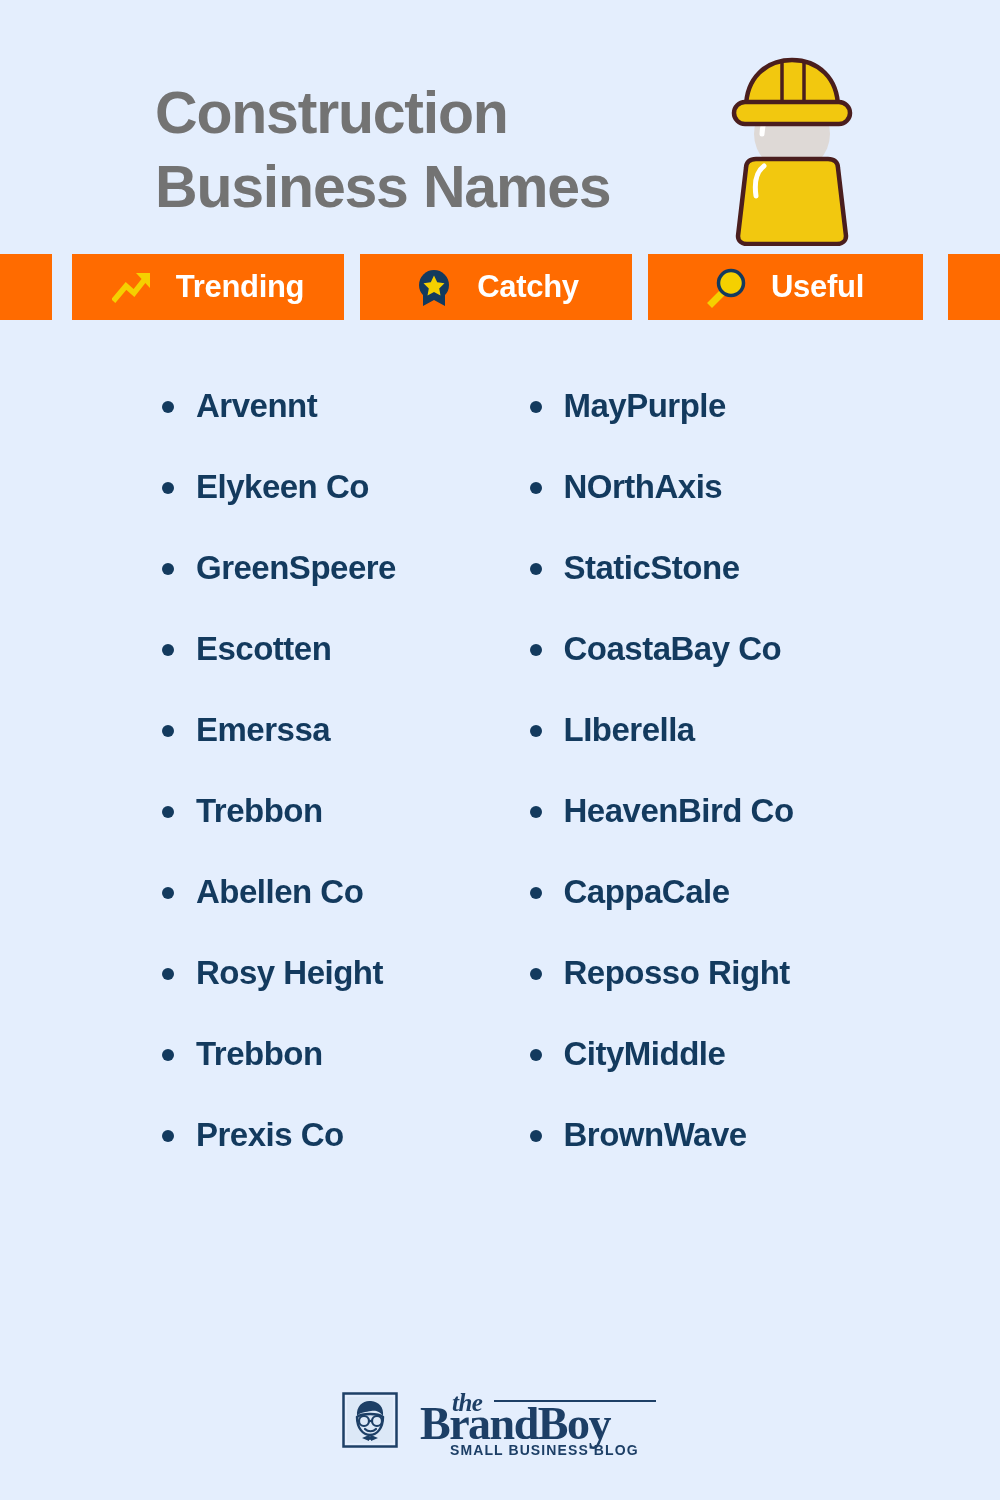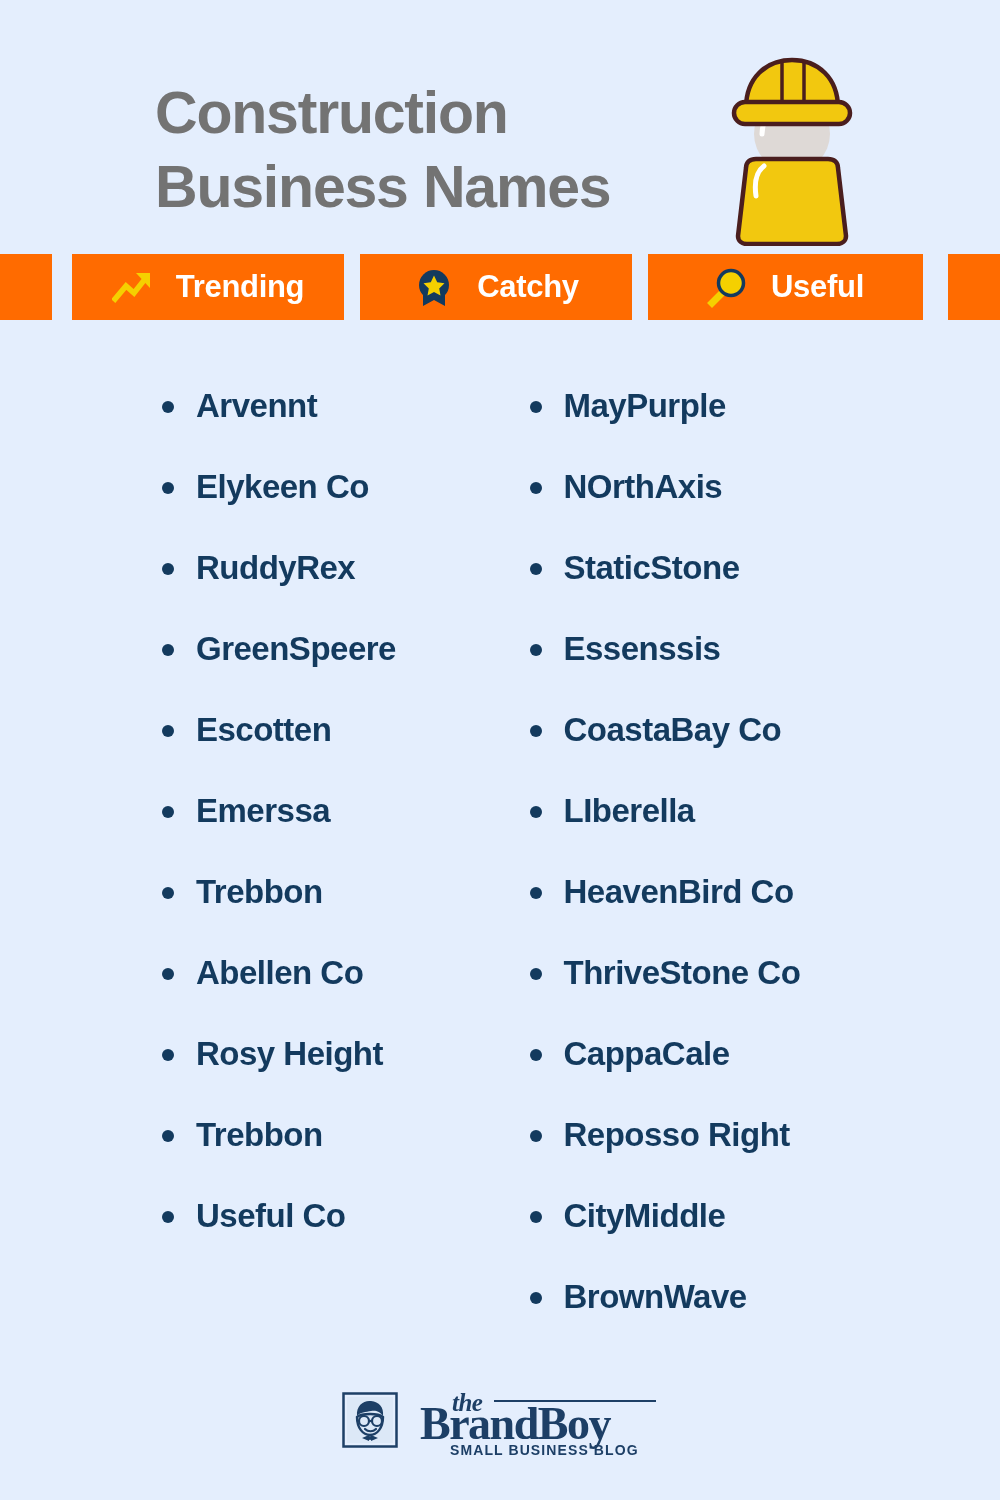--- a/index.html
+++ b/index.html
@@ -261,24 +261,20 @@
     <div class="name-row">
         <span class="bullet"></span>
         <span class="name-text">Arvennt</span>
       </div>
     <div class="name-row">
         <span class="bullet"></span>
         <span class="name-text">Elykeen Co</span>
       </div>
     <div class="name-row">
         <span class="bullet"></span>
-        <span class="name-text">RuddyRex</span>
-      </div>
-    <div class="name-row">
-        <span class="bullet"></span>
         <span class="name-text">GreenSpeere</span>
       </div>
     <div class="name-row">
         <span class="bullet"></span>
         <span class="name-text">Escotten</span>
       </div>
     <div class="name-row">
         <span class="bullet"></span>
         <span class="name-text">Emerssa</span>
       </div>
@@ -293,56 +289,48 @@
     <div class="name-row">
         <span class="bullet"></span>
         <span class="name-text">Rosy Height</span>
       </div>
     <div class="name-row">
         <span class="bullet"></span>
         <span class="name-text">Trebbon</span>
       </div>
     <div class="name-row">
         <span class="bullet"></span>
-        <span class="name-text">Useful Co</span>
+        <span class="name-text">Prexis Co</span>
       </div>
   </div>
 
   <div class="col col-right">
     <div class="name-row">
         <span class="bullet"></span>
         <span class="name-text">MayPurple</span>
       </div>
     <div class="name-row">
         <span class="bullet"></span>
         <span class="name-text">NOrthAxis</span>
       </div>
     <div class="name-row">
         <span class="bullet"></span>
         <span class="name-text">StaticStone</span>
       </div>
     <div class="name-row">
         <span class="bullet"></span>
-        <span class="name-text">Essenssis</span>
-      </div>
-    <div class="name-row">
-        <span class="bullet"></span>
         <span class="name-text">CoastaBay Co</span>
       </div>
     <div class="name-row">
         <span class="bullet"></span>
         <span class="name-text">LIberella</span>
       </div>
     <div class="name-row">
         <span class="bullet"></span>
         <span class="name-text">HeavenBird Co</span>
-      </div>
-    <div class="name-row">
-        <span class="bullet"></span>
-        <span class="name-text">ThriveStone Co</span>
       </div>
     <div class="name-row">
         <span class="bullet"></span>
         <span class="name-text">CappaCale</span>
       </div>
     <div class="name-row">
         <span class="bullet"></span>
         <span class="name-text">Reposso Right</span>
       </div>
     <div class="name-row">

